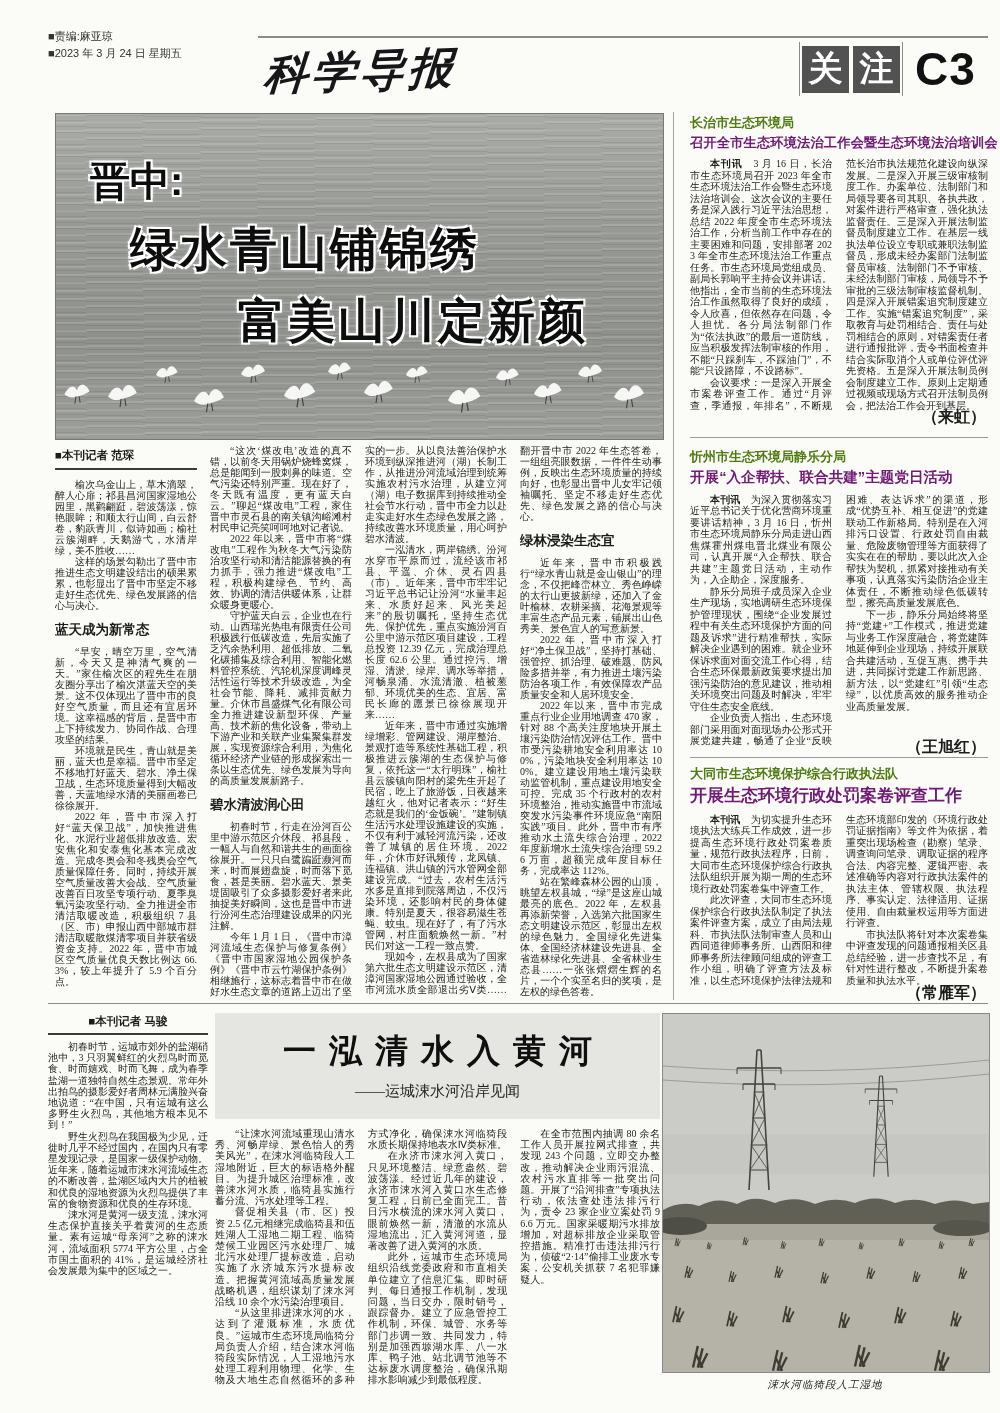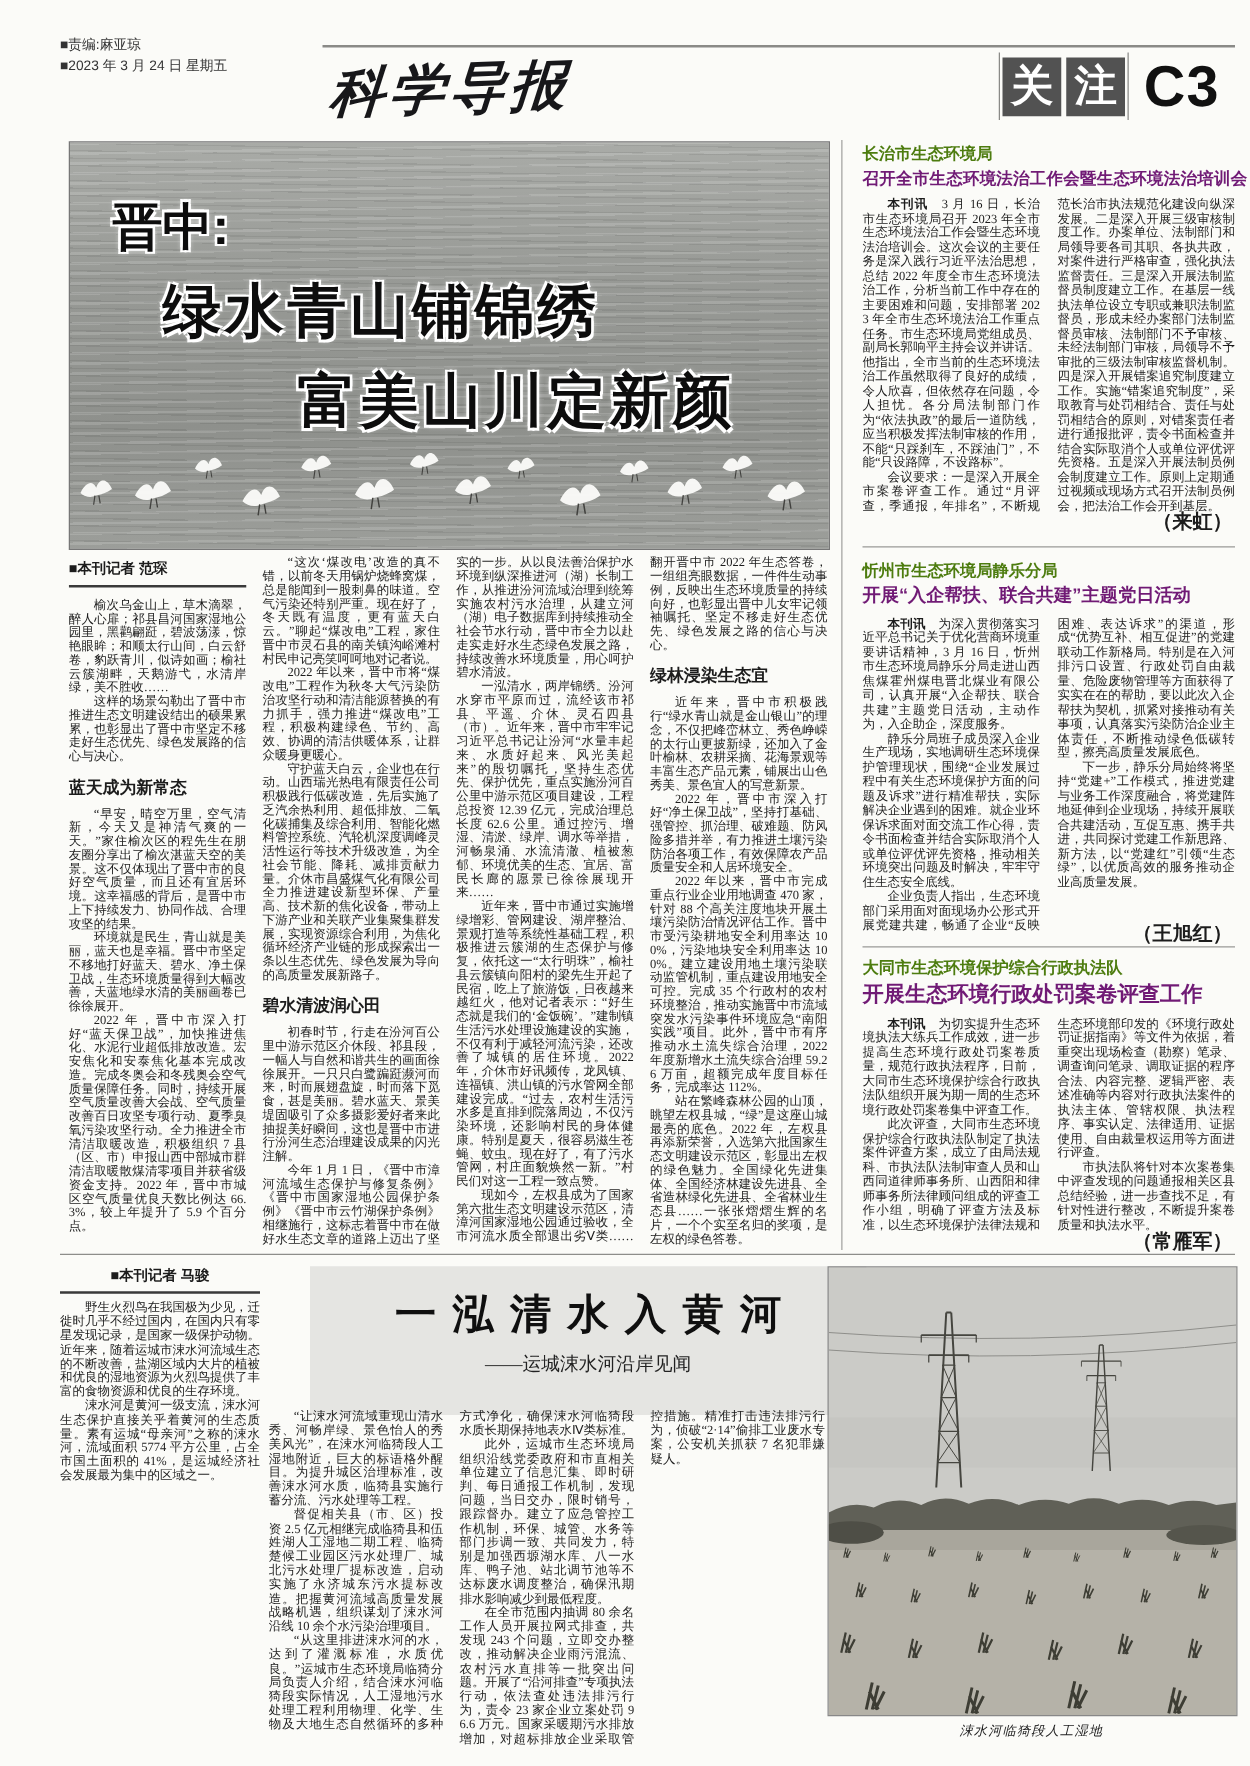--- a/index.html
+++ b/index.html
@@ -70,22 +70,22 @@
   .r-body .lead{font-weight:bold;font-family:"Liberation Sans",sans-serif;}
   .r-sig{text-align:right;font-weight:bold;text-indent:0;}
   .h1a{height:262px;} .h2a{height:256px;} .h3a{height:182px;}
 
   
   .b-byline{left:48px;top:1014px;width:160px;font-family:"Liberation Sans",sans-serif;
     font-weight:bold;font-size:11.5px;line-height:14px;padding-bottom:5px;
     border-bottom:2px solid #3a3a3a;text-align:center;}
   .b-col1{left:48px;top:1041px;width:160px;height:362px;overflow:hidden;
     font-size:10px;line-height:11.2px;text-align:justify;word-break:break-all;}
-  .headline-box{left:215px;top:1013px;width:445px;height:119px;background:#e5e5e2;
-    text-align:center;margin-left:33px;}
+  .headline-box{left:215px;top:1013px;width:445px;height:106px;background:#e5e5e2;
+    text-align:center;}
   .b-title{font-size:33px;font-weight:bold;letter-spacing:13px;padding-left:13px;
     margin-top:16px;color:#0f0f0f;}
   .b-sub{font-size:15px;margin-top:8px;color:#222;}
   .b-rest{left:215px;top:1128px;width:445px;height:272px;
     column-count:3;column-gap:13px;column-fill:auto;overflow:hidden;
     font-size:10px;line-height:11.2px;text-align:justify;word-break:break-all;}
 
   
   #wetland-photo{left:662px;top:1013px;width:326px;height:358px;border:1px solid #888;
     background:linear-gradient(to bottom,#cdcdc9 0%,#c3c3bf 52%,#b6b3aa 60%,#b7b4aa 100%);
@@ -177,21 +177,21 @@
   <p class="blk-p">会议要求：一是深入开展全市案卷评查工作。通过“月评查，季通报，年排名”，不断规范长治市执法规范化建设向纵深发展。二是深入开展三级审核制度工作。办案单位、法制部门和局领导要各司其职、各执共政，对案件进行严格审查，强化执法监督责任。三是深入开展法制监督员制度建立工作。在基层一线执法单位设立专职或兼职法制监督员，形成未经办案部门法制监督员审核、法制部门不予审核、未经法制部门审核，局领导不予审批的三级法制审核监督机制。四是深入开展错案追究制度建立工作。实施“错案追究制度”，采取教育与处罚相结合、责任与处罚相结合的原则，对错案责任者进行通报批评，责令书面检查并结合实际取消个人或单位评优评先资格。五是深入开展法制员例会制度建立工作。原则上定期通过视频或现场方式召开法制员例会，把法治工作会开到基层。</p>
     </div>
   <div class="r-sig" style="margin-top:-13px;margin-right:2px;">（来虹）</div>
 </div>
 
 <div class="abs r-art" style="top:449px;">
   <div class="r-kicker">忻州市生态环境局静乐分局</div>
   <div class="r-title t2">开展“入企帮扶、联合共建”主题党日活动</div>
   <div class="r-body h2a">
     <p class="blk-p"><b class="lead">本刊讯</b>　<span>为深入贯彻落实习近平总书记关于优化营商环境重要讲话精神，3 月 16 日，忻州市生态环境局静乐分局走进山西焦煤霍州煤电晋北煤业有限公司，认真开展“入企帮扶、联合共建”主题党日活动，主动作为，入企助企，深度服务。</span></p>
-  <p class="blk-p">静乐分局班子成员深入企业生产现场，实地调研生态环境保护管理现状，围绕“企业发展过程中有关生态环境保护方面的问题及诉求”进行精准帮扶，实际解决企业遇到的困难。就企业环保诉求面对面交流工作心得，责令书面检查并结合实际取消个人或单位评优评先资格，推动相关环境突出问题及时解决，牢牢守住生态安全底线。</p>
+  <p class="blk-p">静乐分局班子成员深入企业生产现场，实地调研生态环境保护管理现状，围绕“企业发展过程中有关生态环境保护方面的问题及诉求”进行精准帮扶，实际解决企业遇到的困难。就企业环保诉求面对面交流工作心得，结合生态环保最新政策要求提出加强污染防治的意见建议，推动相关环境突出问题及时解决，牢牢守住生态安全底线。</p>
       <p class="blk-p">企业负责人指出，生态环境部门采用面对面现场办公形式开展党建共建，畅通了企业“反映困难、表达诉求”的渠道，形成“优势互补、相互促进”的党建联动工作新格局。特别是在入河排污口设置、行政处罚自由裁量、危险废物管理等方面获得了实实在在的帮助，要以此次入企帮扶为契机，抓紧对接推动有关事项，认真落实污染防治企业主体责任，不断推动绿色低碳转型，擦亮高质量发展底色。</p>
       <p class="blk-p">下一步，静乐分局始终将坚持“党建+”工作模式，推进党建与业务工作深度融合，将党建阵地延伸到企业现场，持续开展联合共建活动，互促互惠、携手共进，共同探讨党建工作新思路、新方法，以“党建红”引领“生态绿”，以优质高效的服务推动企业高质量发展。</p>
     </div>
   <div class="r-sig" style="margin-top:-13px;margin-right:2px;">（王旭红）</div>
 </div>
 
 <div class="abs r-art" style="top:766px;">
   <div class="r-kicker">大同市生态环境保护综合行政执法队</div>
   <div class="r-title t3">开展生态环境行政处罚案卷评查工作</div>
   <div class="r-body h3a">
@@ -203,27 +203,29 @@
 </div>
 
 <div class="abs b-byline">■本刊记者 马骏</div>
 
 <div class="abs headline-box">
   <div class="b-title">一泓清水入黄河</div>
   <div class="b-sub">——运城涑水河沿岸见闻</div>
 </div>
 
 <div class="abs b-col1">
+    <p class="blk-p">初春时节，运城市郊外的盐湖硝池中，3 只羽翼鲜红的火烈鸟时而觅食、时而嬉戏、时而飞舞，成为春季盐湖一道独特自然生态景观。常年外出拍鸟的摄影爱好者周林元满脸兴奋地说道：“在中国，只有运城有这么多野生火烈鸟，其他地方根本见不到！”</p>
     <p class="blk-p">野生火烈鸟在我国极为少见，迁徙时几乎不经过国内，在国内只有零星发现记录，是国家一级保护动物。近年来，随着运城市涑水河流域生态的不断改善，盐湖区域内大片的植被和优良的湿地资源为火烈鸟提供了丰富的食物资源和优良的生存环境。</p>
     <p class="blk-p">涑水河是黄河一级支流，涑水河生态保护直接关乎着黄河的生态质量。素有运城“母亲河”之称的涑水河，流域面积 5774 平方公里，占全市国土面积的 41%，是运城经济社会发展最为集中的区域之一。</p>
   </div>
 <div class="abs b-rest">
     <p class="blk-p">“让涑水河流域重现山清水秀、河畅岸绿、景色怡人的秀美风光”，在涑水河临猗段人工湿地附近，巨大的标语格外醒目。为提升城区治理标准，改善涑水河水质，临猗县实施行蓄分流、污水处理等工程。</p>
     <p class="blk-p">督促相关县（市、区）投资 2.5 亿元相继完成临猗县和伍姓湖人工湿地二期工程、临猗楚候工业园区污水处理厂、城北污水处理厂提标改造，启动实施了永济城东污水提标改造。把握黄河流域高质量发展战略机遇，组织谋划了涑水河沿线 10 余个水污染治理项目。</p>
     <p class="blk-p">“从这里排进涑水河的水，达到了灌溉标准，水质优良。”运城市生态环境局临猗分局负责人介绍，结合涑水河临猗段实际情况，人工湿地污水处理工程利用物理、化学、生物及大地生态自然循环的多种方式净化，确保涑水河临猗段水质长期保持地表水Ⅳ类标准。</p>
+    <p class="blk-p">在永济市涑水河入黄口，只见环境整洁、绿意盎然、碧波荡漾。经过近几年的建设，永济市涑水河入黄口水生态修复工程，日前已全面完工。昔日污水横流的涑水河入黄口，眼前焕然一新，清澈的水流从湿地流出，汇入黄河河道，显著改善了进入黄河的水质。</p>
     <p class="blk-p">此外，运城市生态环境局组织沿线党委政府和市直相关单位建立了信息汇集、即时研判、每日通报工作机制，发现问题，当日交办，限时销号，跟踪督办。建立了应急管控工作机制，环保、城管、水务等部门步调一致、共同发力，特别是加强西塬湖水库、八一水库、鸭子池、站北调节池等不达标废水调度整治，确保汛期排水影响减少到最低程度。</p>
     <p class="blk-p">在全市范围内抽调 80 余名工作人员开展拉网式排查，共发现 243 个问题，立即交办整改，推动解决企业雨污混流、农村污水直排等一批突出问题。开展了“沿河排查”专项执法行动，依法查处违法排污行为，责令 23 家企业立案处罚 96.6 万元。国家采暖期污水排放增加，对超标排放企业采取管控措施。精准打击违法排污行为，侦破“2·14”偷排工业废水专案，公安机关抓获 7 名犯罪嫌疑人。</p>
   </div>
 
 <div class="abs" id="wetland-photo">
   <svg width="326" height="358" viewBox="0 0 326 358">
     <defs>
       <g id="tuft">
         <path d="M0,9 L2,0 M2,9 L4,1 M4,9 L1,3 M3,9 L6,3" stroke="#3d3d34" stroke-width="1" fill="none"></path>
       </g>

